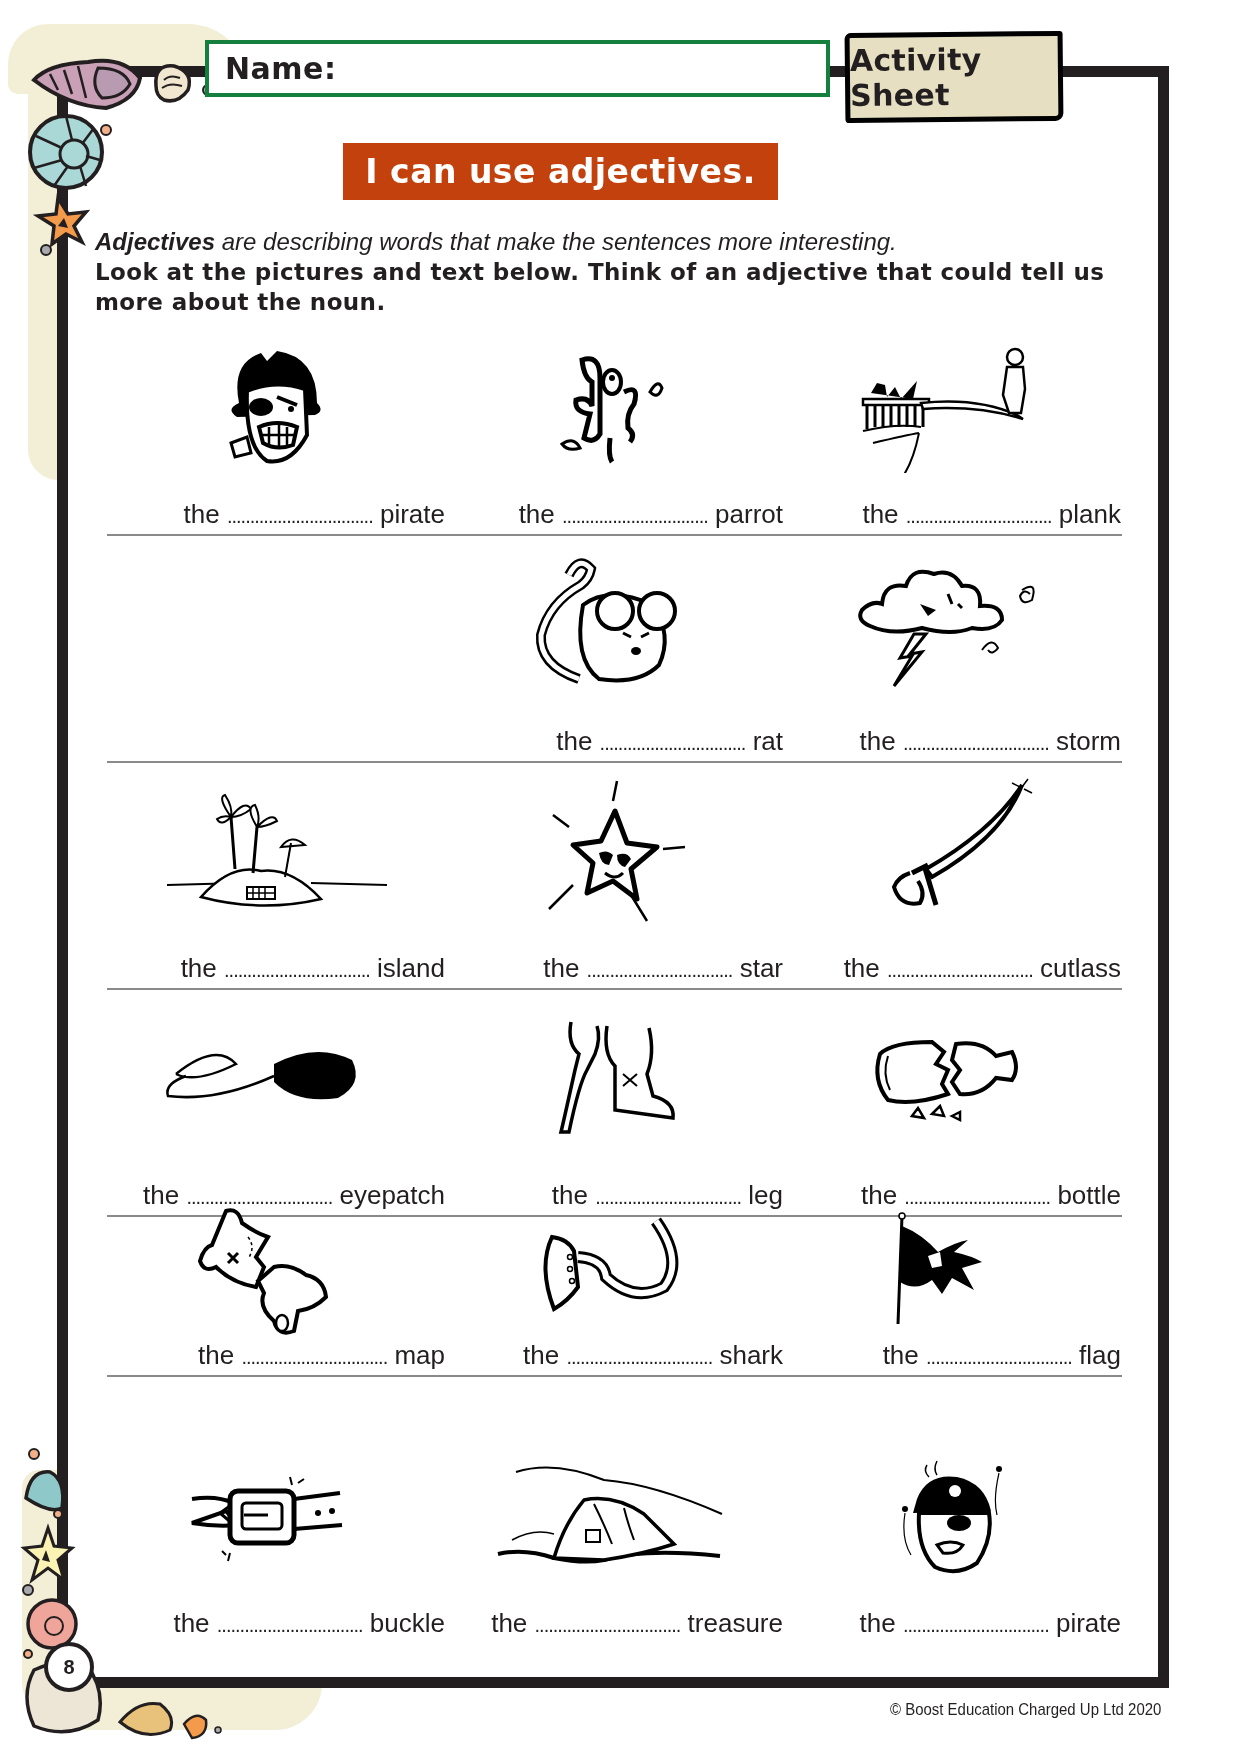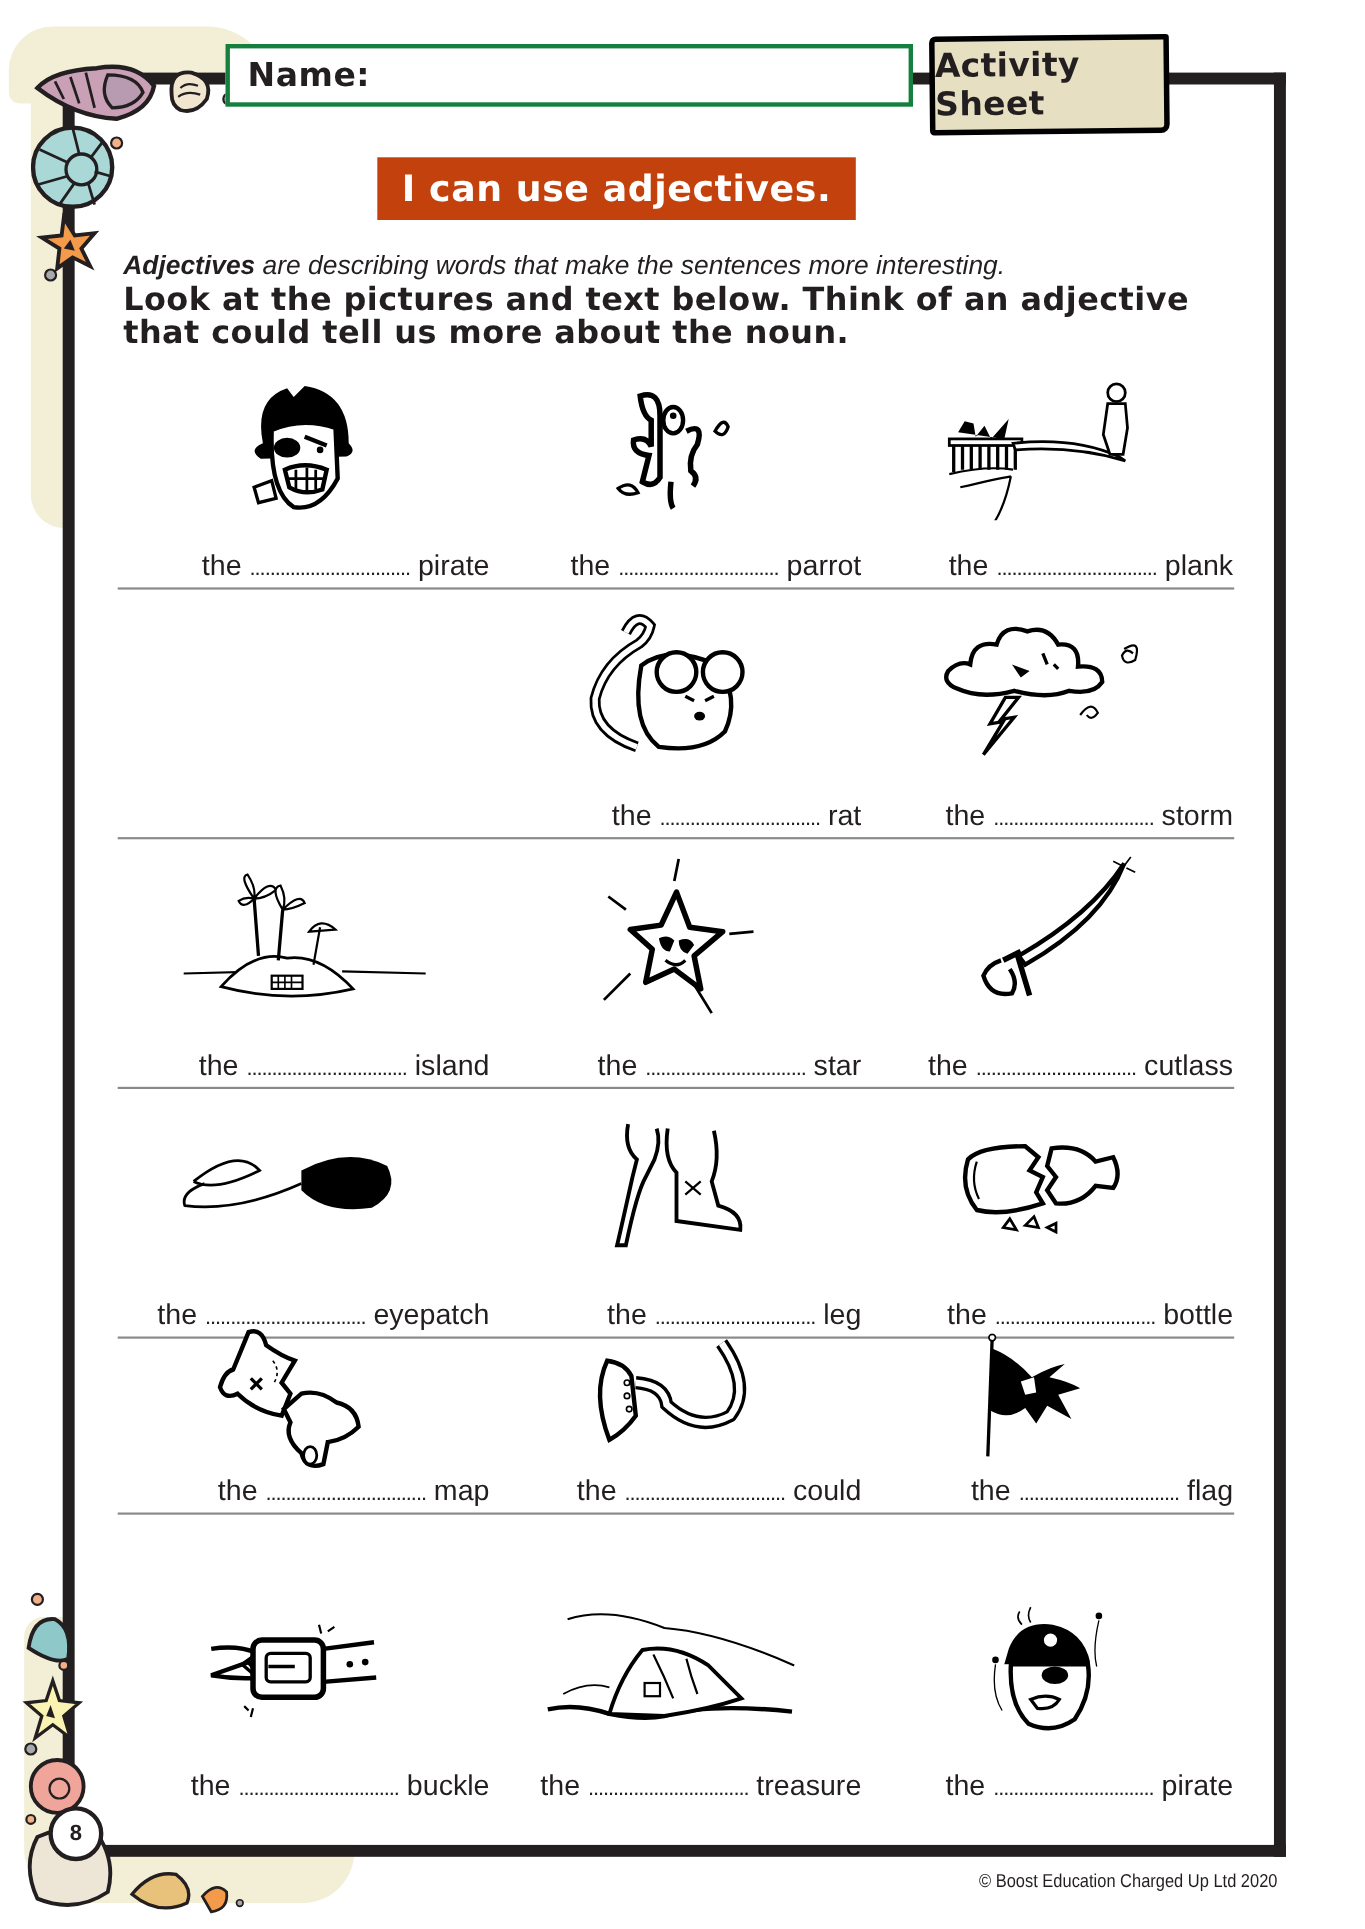--- a/index.html
+++ b/index.html
@@ -32,24 +32,24 @@
     border: 5px solid #000; border-radius: 6px 3px 8px 4px; display: flex; align-items: center; justify-content: center;
     transform: rotate(-0.6deg); }
   .sign-text { font-size: 30px; font-weight: bold; color: #231f20; letter-spacing: 0.3px; }
 
   
   .title-box { position: absolute; left: 343px; top: 143px; width: 435px; height: 57px; background: #c2410c;
     display: flex; align-items: center; justify-content: center; }
   .title-text { color: #ffffff; font-size: 33px; font-weight: bold; letter-spacing: 0.5px; }
 
   
-  .instr { position: absolute; left: 112px; top: 227px; width: 1010px; }
+  .instr { position: absolute; left: 95px; top: 227px; width: 1010px; }
   .instr-1 { font-family: "Liberation Sans", sans-serif; font-style: italic; font-size: 24px; line-height: 30px; }
   .instr-1 b { font-weight: bold; }
-  .instr-2 { font-family: "DejaVu Sans", sans-serif; font-weight: bold; font-size: 29px; line-height: 30px; letter-spacing: 0.4px; }
+  .instr-2 { font-family: "DejaVu Sans", sans-serif; font-weight: bold; font-size: 23px; line-height: 30px; letter-spacing: 0.4px; }
 
   
   .row { position: absolute; left: 107px; width: 1015px; }
   .row-line { position: absolute; left: 0; right: 0; bottom: 0; height: 2px; background: #8a8a8a; }
   .cell { position: absolute; top: 0; width: 338px; height: 100%; }
   .cell .illus { position: absolute; left: 0; right: 0; top: 0; bottom: 50px; display: flex; align-items: center; justify-content: center; }
   .cell .label { position: absolute; bottom: 6px; left: 0; right: 0; text-align: right;
     font-family: "Liberation Sans", sans-serif; font-size: 26px; color: #231f20; white-space: nowrap; margin-top: 16px; }
   .label .dots { letter-spacing: -1px; font-size: 20px; }
 
@@ -324,21 +324,21 @@
       <svg width="160" height="110" viewBox="0 0 160 110">
         <path d="M18 20 Q4 50 20 92 Q34 84 44 70 L40 34 Q34 22 18 20Z" fill="#fff" stroke="#000" stroke-width="4"></path>
         <path d="M44 40 Q70 42 72 60 Q100 86 130 70 Q150 44 122 4" stroke="#000" stroke-width="12" fill="none"></path>
         <path d="M44 40 Q70 42 72 60 Q100 86 130 70 Q150 44 122 4" stroke="#fff" stroke-width="6" fill="none"></path>
         <circle cx="36" cy="40" r="2.5" fill="#fff" stroke="#000" stroke-width="1.5"></circle>
         <circle cx="36" cy="52" r="2.5" fill="#fff" stroke="#000" stroke-width="1.5"></circle>
         <circle cx="38" cy="64" r="2.5" fill="#fff" stroke="#000" stroke-width="1.5"></circle>
       </svg>
     </div>
     <div class="label">
-      <span>the</span> <span class="dots">................................</span> <span>could</span>
+      <span>the</span> <span class="dots">................................</span> <span>shark</span>
     </div>
   </div>
   <div class="cell" style="left:676px">
     <div class="illus">
       <svg width="140" height="120" viewBox="0 0 140 120">
         <path d="M20 4 L16 112" stroke="#000" stroke-width="3"></path>
         <circle cx="20" cy="4" r="3" fill="#fff" stroke="#000" stroke-width="1.5"></circle>
         <path d="M20 14 Q40 22 56 40 Q74 30 86 28 L72 40 Q90 44 100 50 L80 56 L92 78 L70 66 L60 82 L50 68 Q34 80 18 70Z" fill="#000"></path>
         <path d="M46 44 L58 40 L60 54 L50 56Z" fill="#fff"></path>
       </svg>

